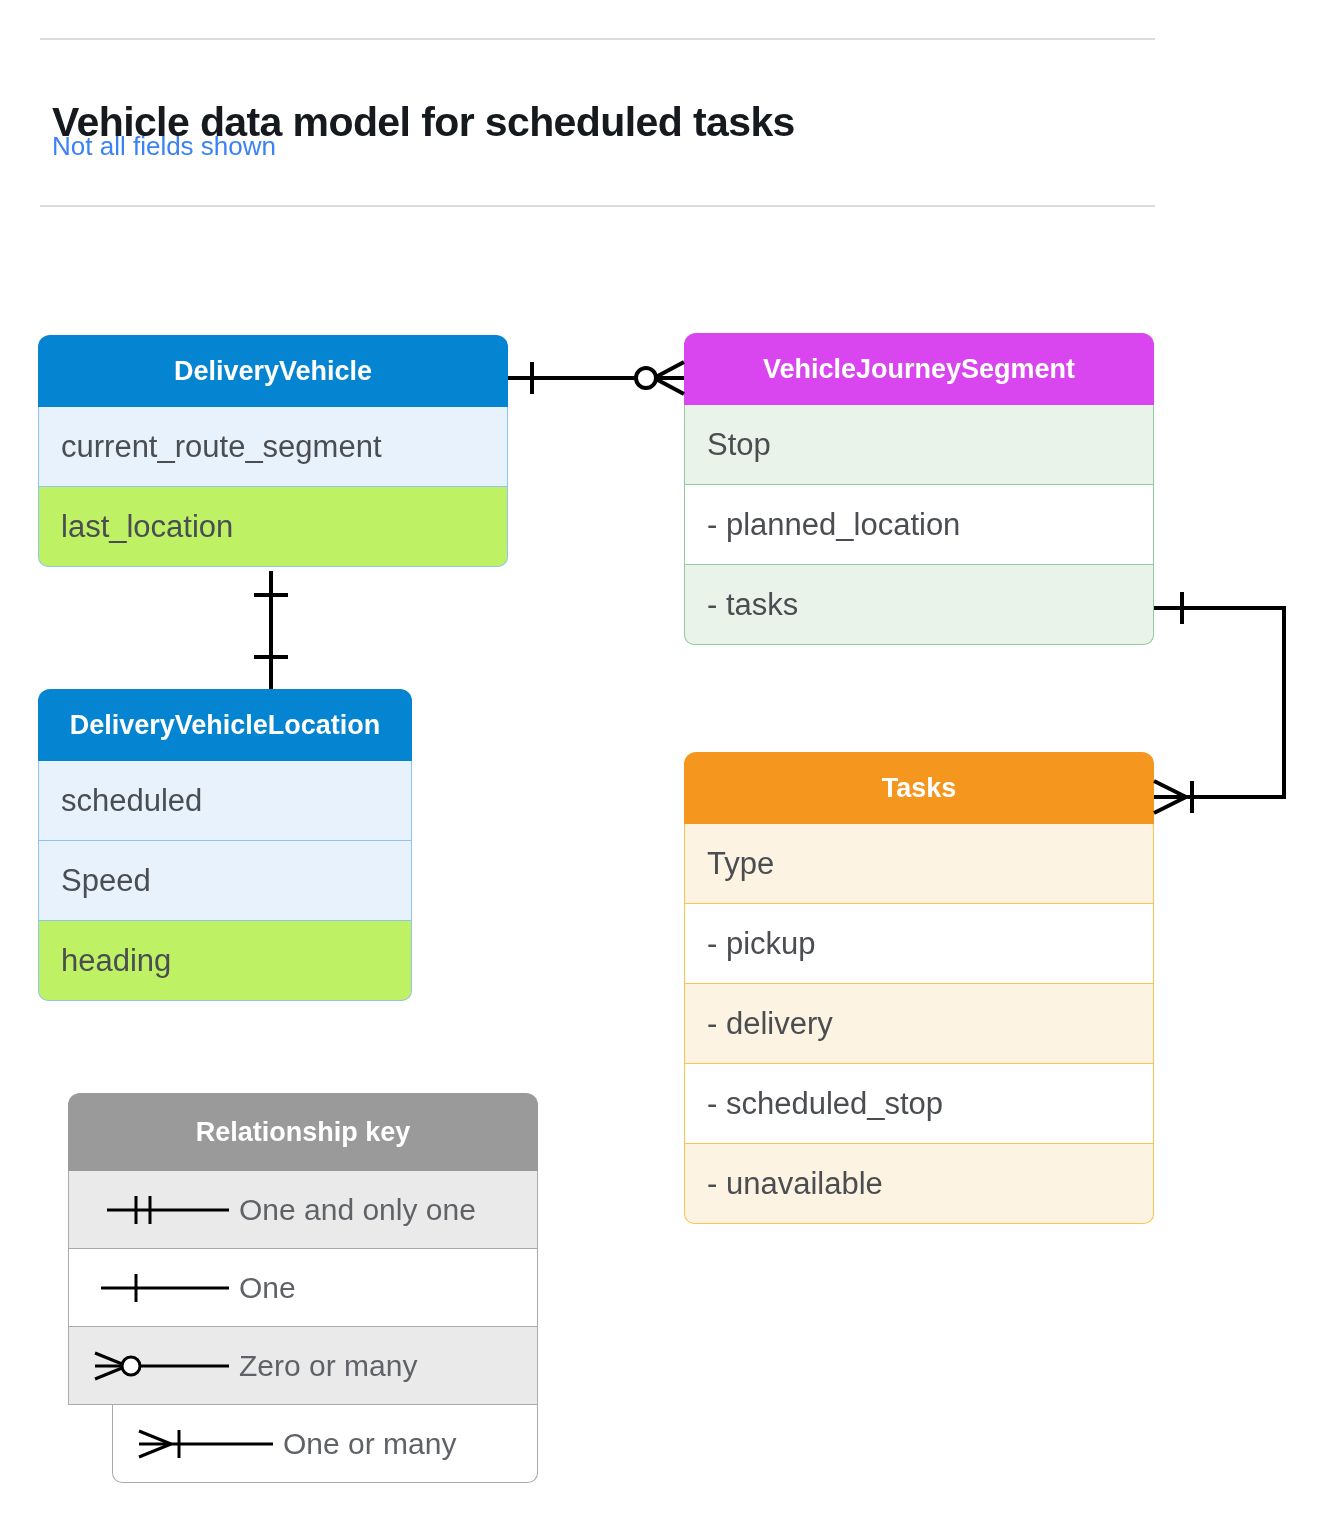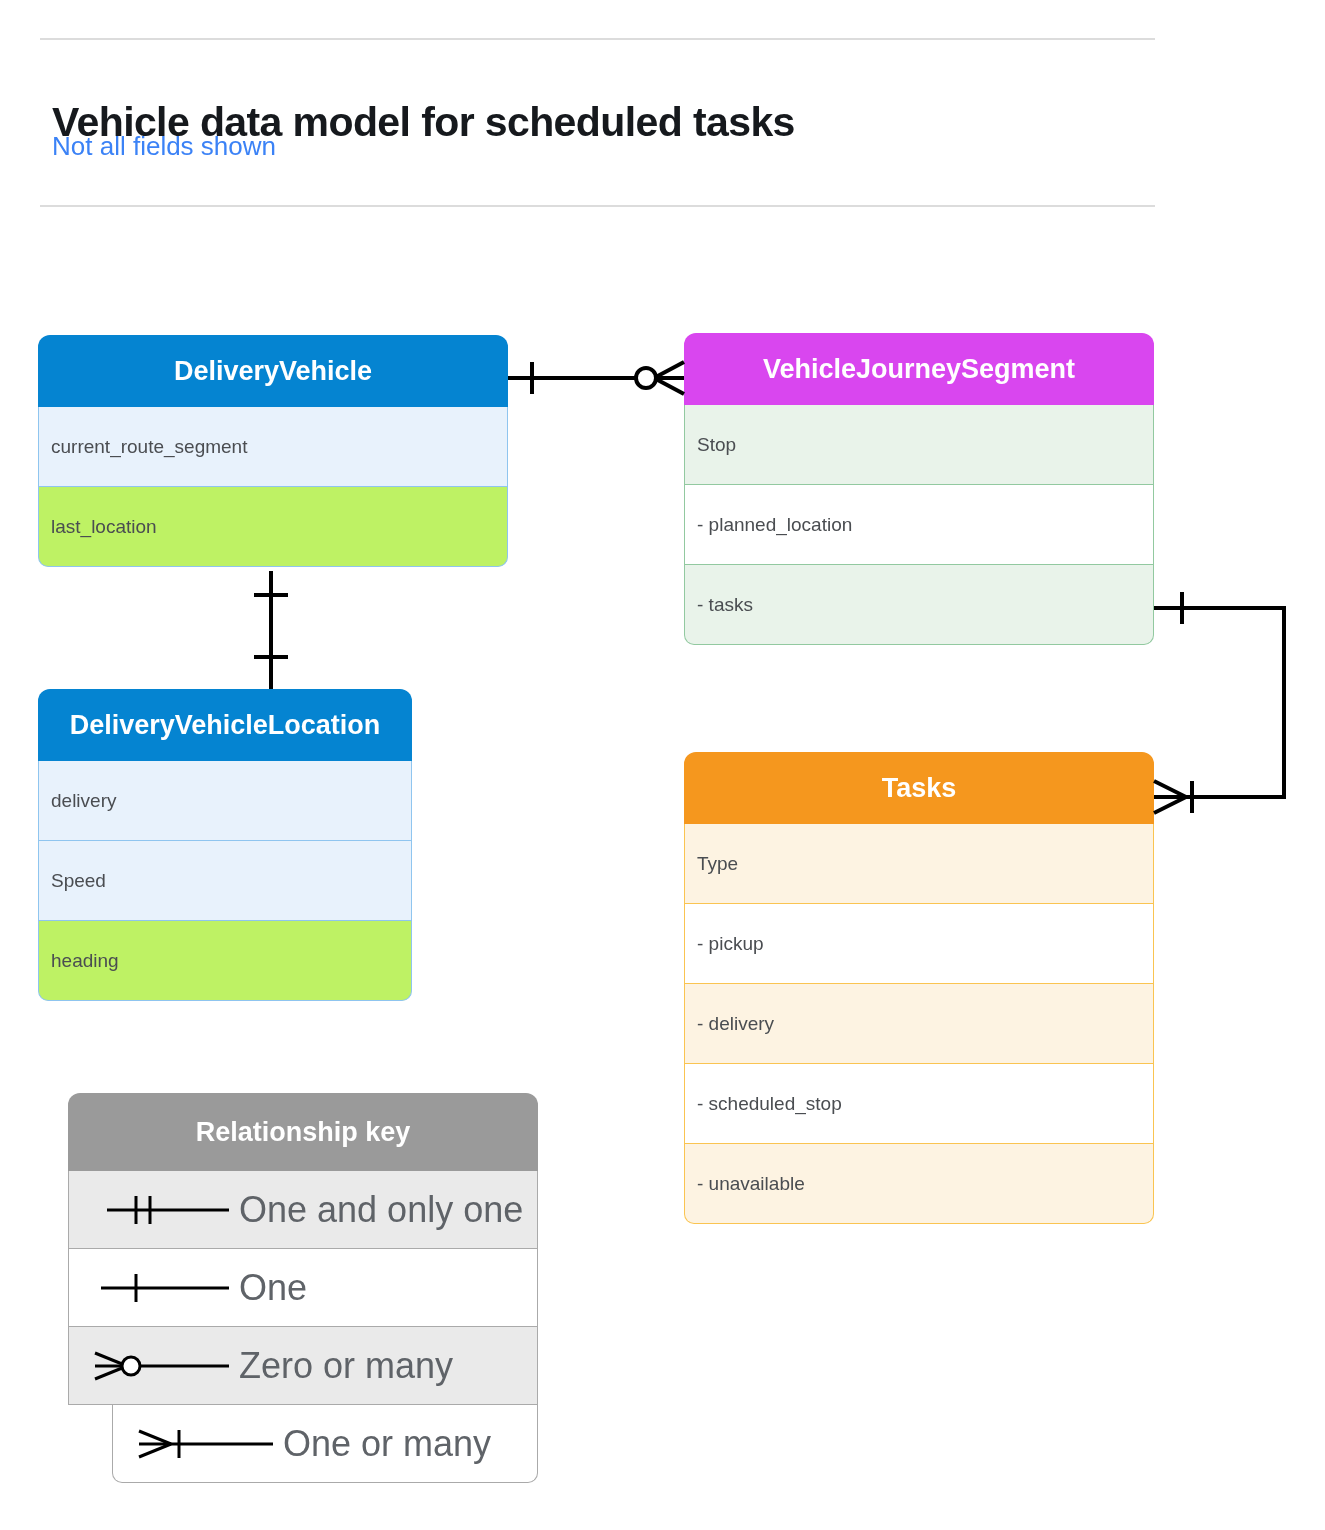--- a/index.html
+++ b/index.html
@@ -61,23 +61,23 @@
     font-weight: 700;
     color: #ffffff;
     border-radius: 12px 12px 0 0;
     white-space: nowrap;
     overflow: hidden;
   }
   .entity-row {
     box-sizing: border-box;
     height: 80px;
     line-height: 80px;
-    font-size: 19px;
+    font-size: 31px;
     color: #4a4d51;
-    padding-left: 12px;
+    padding-left: 22px;
     white-space: nowrap;
     overflow: hidden;
   }
   .entity-row:last-child { border-radius: 0 0 10px 10px; }
 
   
   .theme-blue .entity-header { background: #0584d1; }
   .theme-blue .entity-row { border: 1px solid #8fc5ef; border-top: none; background: #bef264; }
   .theme-blue .entity-row.alt { background: #e8f2fc; }
 
@@ -121,21 +121,21 @@
   .legend-row.alt { background: #eaeaea; }
   .legend-row:last-child { border-radius: 0 0 10px 10px; margin-left: 44px; }
   .legend-symbol {
     width: 170px;
     flex: none;
     display: flex;
     align-items: center;
     justify-content: center;
   }
   .legend-label {
-    font-size: 36px;
+    font-size: 30px;
     color: #5f6368;
     white-space: nowrap;
   }
 
   
   #connectors {
     position: absolute;
     left: 0; top: 0;
     width: 1325px; height: 1530px;
     pointer-events: none;
@@ -157,21 +157,21 @@
 
 <div class="entity theme-green" id="entity-vehicle-journey-segment" style="left:684px; top:333px; width:470px;">
   <div class="entity-header">VehicleJourneySegment</div>
   <div class="entity-row alt">Stop</div>
   <div class="entity-row">-  planned_location</div>
   <div class="entity-row alt">- tasks</div>
 </div>
 
 <div class="entity theme-blue" id="entity-delivery-vehicle-location" style="left:38px; top:689px; width:374px;">
   <div class="entity-header">DeliveryVehicleLocation</div>
-  <div class="entity-row alt">delivery</div>
+  <div class="entity-row alt">scheduled</div>
   <div class="entity-row alt">Speed</div>
   <div class="entity-row">heading</div>
 </div>
 
 <div class="entity theme-orange" id="entity-tasks" style="left:684px; top:752px; width:470px;">
   <div class="entity-header">Tasks</div>
   <div class="entity-row alt">Type</div>
   <div class="entity-row">-  pickup</div>
   <div class="entity-row alt">-  delivery</div>
   <div class="entity-row">-  scheduled_stop</div>

